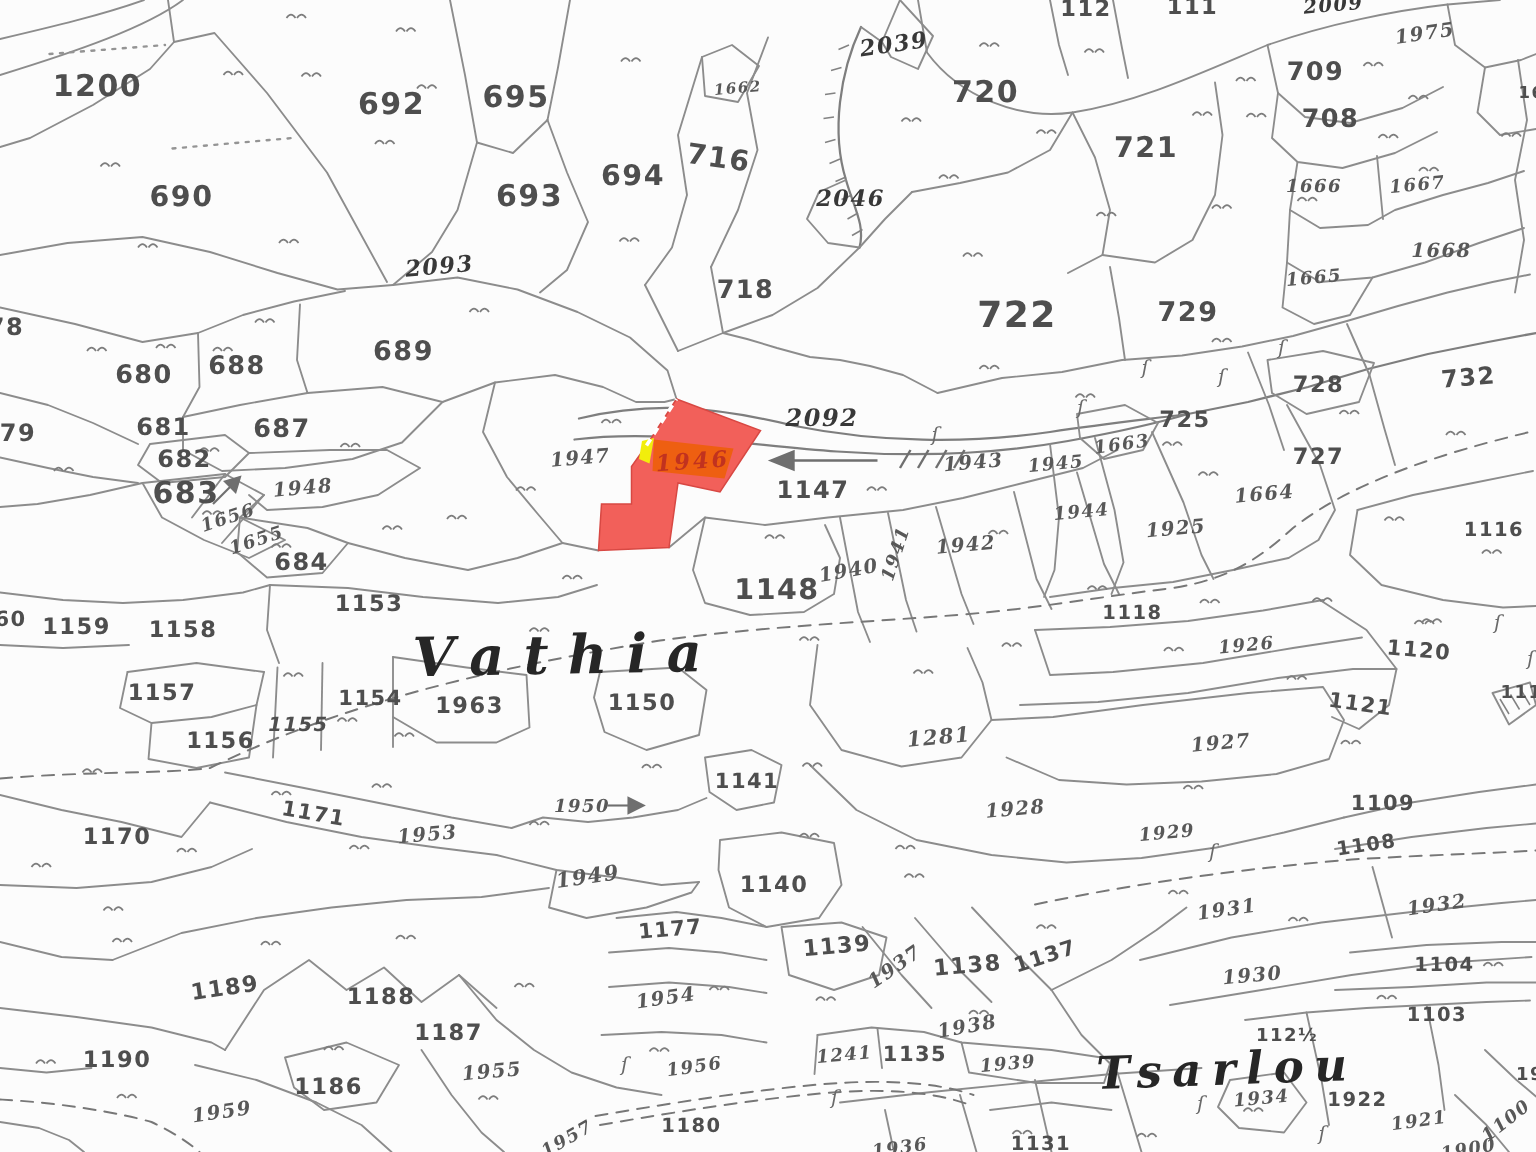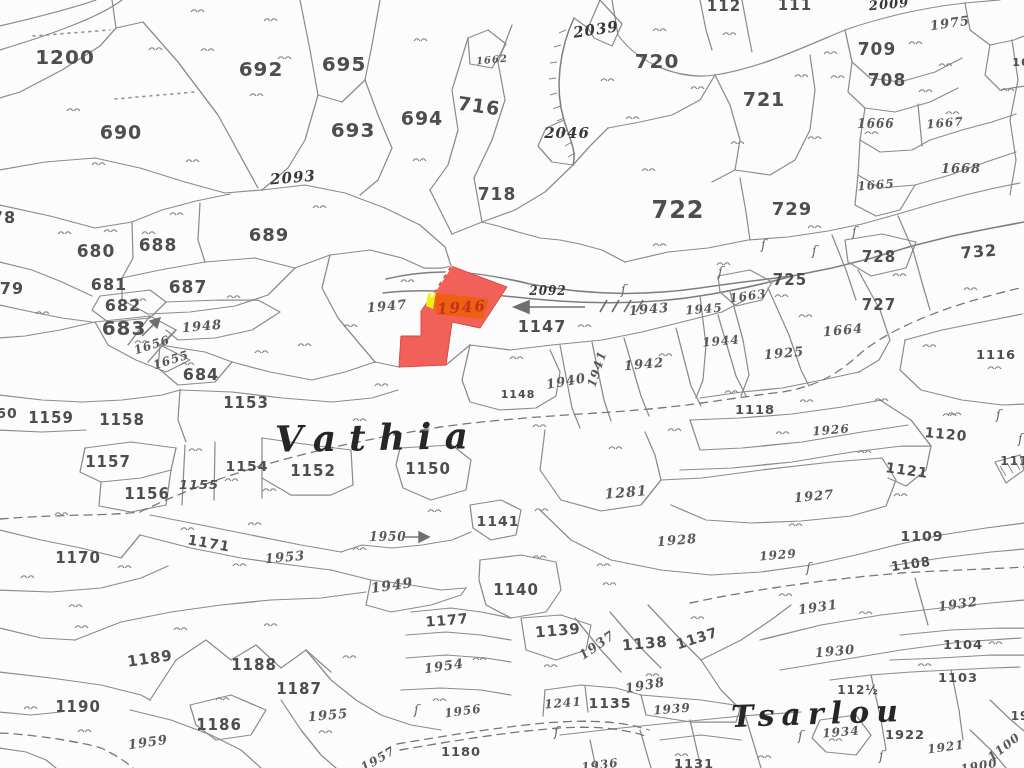--- a/index.html
+++ b/index.html
@@ -370,21 +370,21 @@
       <div class="lbl lp" style="left: 123px; top: 306px; font-size: 16px; transform: translate(-50%, -50%) rotate(0deg);">682</div>
       <div class="lbl lp" style="left: 124px; top: 328px; font-size: 20px; transform: translate(-50%, -50%) rotate(0deg);">683</div>
       <div class="lbl lp" style="left: 201px; top: 375px; font-size: 16px; transform: translate(-50%, -50%) rotate(0deg);">684</div>
       <div class="lbl lp" style="left: 246px; top: 403px; font-size: 15px; transform: translate(-50%, -50%) rotate(0deg);">1153</div>
       <div class="lbl lp" style="left: 51px; top: 418px; font-size: 15px; transform: translate(-50%, -50%) rotate(0deg);">1159</div>
       <div class="lbl lp" style="left: 122px; top: 420px; font-size: 15px; transform: translate(-50%, -50%) rotate(0deg);">1158</div>
       <div class="lbl lp" style="left: 108px; top: 462px; font-size: 15px; transform: translate(-50%, -50%) rotate(0deg);">1157</div>
       <div class="lbl lp" style="left: 147px; top: 494px; font-size: 15px; transform: translate(-50%, -50%) rotate(0deg);">1156</div>
       <div class="lbl lp" style="left: 199px; top: 484px; font-size: 13px; transform: translate(-50%, -50%) rotate(0deg); font-style: italic;">1155</div>
       <div class="lbl lp" style="left: 247px; top: 466px; font-size: 14px; transform: translate(-50%, -50%) rotate(0deg);">1154</div>
-      <div class="lbl lp" style="left: 313px; top: 471px; font-size: 15px; transform: translate(-50%, -50%) rotate(0deg);">1152</div>
+      <div class="lbl lp" style="left: 313px; top: 471px; font-size: 15px; transform: translate(-50%, -50%) rotate(0deg);">1963</div>
       <div class="lbl lp" style="left: 428px; top: 469px; font-size: 15px; transform: translate(-50%, -50%) rotate(0deg);">1150</div>
       <div class="lbl lp" style="left: 209px; top: 543px; font-size: 14px; transform: translate(-50%, -50%) rotate(10deg);">1171</div>
       <div class="lbl lp" style="left: 78px; top: 558px; font-size: 15px; transform: translate(-50%, -50%) rotate(0deg);">1170</div>
       <div class="lbl lp" style="left: 78px; top: 707px; font-size: 15px; transform: translate(-50%, -50%) rotate(0deg);">1190</div>
       <div class="lbl lp" style="left: 150px; top: 659px; font-size: 15px; transform: translate(-50%, -50%) rotate(-8deg);">1189</div>
       <div class="lbl lp" style="left: 254px; top: 665px; font-size: 15px; transform: translate(-50%, -50%) rotate(0deg);">1188</div>
       <div class="lbl lp" style="left: 299px; top: 689px; font-size: 15px; transform: translate(-50%, -50%) rotate(0deg);">1187</div>
       <div class="lbl lp" style="left: 219px; top: 725px; font-size: 15px; transform: translate(-50%, -50%) rotate(0deg);">1186</div>
       <div class="lbl lp" style="left: 657px; top: 61px; font-size: 20px; transform: translate(-50%, -50%) rotate(0deg);">720</div>
       <div class="lbl lp" style="left: 764px; top: 99px; font-size: 19px; transform: translate(-50%, -50%) rotate(0deg);">721</div>
@@ -392,21 +392,21 @@
       <div class="lbl lp" style="left: 792px; top: 209px; font-size: 18px; transform: translate(-50%, -50%) rotate(0deg);">729</div>
       <div class="lbl lp" style="left: 877px; top: 49px; font-size: 17px; transform: translate(-50%, -50%) rotate(0deg);">709</div>
       <div class="lbl lp" style="left: 887px; top: 80px; font-size: 17px; transform: translate(-50%, -50%) rotate(0deg);">708</div>
       <div class="lbl lp" style="left: 790px; top: 280px; font-size: 15px; transform: translate(-50%, -50%) rotate(0deg);">725</div>
       <div class="lbl lp" style="left: 879px; top: 305px; font-size: 15px; transform: translate(-50%, -50%) rotate(0deg);">727</div>
       <div class="lbl lp" style="left: 879px; top: 257px; font-size: 15px; transform: translate(-50%, -50%) rotate(0deg);">728</div>
       <div class="lbl lp" style="left: 979px; top: 252px; font-size: 16px; transform: translate(-50%, -50%) rotate(-5deg);">732</div>
       <div class="lbl lp" style="left: 724px; top: 6px; font-size: 15px; transform: translate(-50%, -50%) rotate(0deg);">112</div>
       <div class="lbl lp" style="left: 795px; top: 5px; font-size: 15px; transform: translate(-50%, -50%) rotate(0deg);">111</div>
       <div class="lbl lp" style="left: 542px; top: 327px; font-size: 16px; transform: translate(-50%, -50%) rotate(0deg);">1147</div>
-      <div class="lbl lp" style="left: 518px; top: 394px; font-size: 11px; transform: translate(-50%, -50%) rotate(0deg);">1148</div>
+      <div class="lbl lp" style="left: 518px; top: 394px; font-size: 19px; transform: translate(-50%, -50%) rotate(0deg);">1148</div>
       <div class="lbl lp" style="left: 755px; top: 409px; font-size: 13px; transform: translate(-50%, -50%) rotate(0deg);">1118</div>
       <div class="lbl lp" style="left: 996px; top: 354px; font-size: 13px; transform: translate(-50%, -50%) rotate(0deg);">1116</div>
       <div class="lbl lp" style="left: 946px; top: 434px; font-size: 14px; transform: translate(-50%, -50%) rotate(5deg);">1120</div>
       <div class="lbl lp" style="left: 907px; top: 470px; font-size: 14px; transform: translate(-50%, -50%) rotate(8deg);">1121</div>
       <div class="lbl lp" style="left: 922px; top: 536px; font-size: 14px; transform: translate(-50%, -50%) rotate(0deg);">1109</div>
       <div class="lbl lp" style="left: 911px; top: 564px; font-size: 13px; transform: translate(-50%, -50%) rotate(-8deg);">1108</div>
       <div class="lbl lp" style="left: 963px; top: 644px; font-size: 13px; transform: translate(-50%, -50%) rotate(0deg);">1104</div>
       <div class="lbl lp" style="left: 958px; top: 677px; font-size: 13px; transform: translate(-50%, -50%) rotate(0deg);">1103</div>
       <div class="lbl lp" style="left: 447px; top: 620px; font-size: 14px; transform: translate(-50%, -50%) rotate(-5deg);">1177</div>
       <div class="lbl lp" style="left: 461px; top: 751px; font-size: 13px; transform: translate(-50%, -50%) rotate(0deg);">1180</div>
@@ -462,21 +462,21 @@
       <div class="lbl lk" style="left: 672px; top: 709px; font-size: 12px; transform: translate(-50%, -50%) rotate(-5deg);">1939</div>
       <div class="lbl lk" style="left: 818px; top: 607px; font-size: 13px; transform: translate(-50%, -50%) rotate(-8deg);">1931</div>
       <div class="lbl lk" style="left: 835px; top: 651px; font-size: 13px; transform: translate(-50%, -50%) rotate(-5deg);">1930</div>
       <div class="lbl lk" style="left: 958px; top: 604px; font-size: 13px; transform: translate(-50%, -50%) rotate(-8deg);">1932</div>
       <div class="lbl lk" style="left: 841px; top: 732px; font-size: 12px; transform: translate(-50%, -50%) rotate(-5deg);">1934</div>
       <div class="lbl lk" style="left: 946px; top: 747px; font-size: 12px; transform: translate(-50%, -50%) rotate(-8deg);">1921</div>
       <div class="lbl lk" style="left: 563px; top: 703px; font-size: 12px; transform: translate(-50%, -50%) rotate(-5deg);">1241</div>
       <div class="lbl lk" style="left: 600px; top: 765px; font-size: 12px; transform: translate(-50%, -50%) rotate(-8deg);">1936</div>
       <div class="lbl lk" style="left: 979px; top: 766px; font-size: 12px; transform: translate(-50%, -50%) rotate(-10deg);">1900</div>
       <div class="lbl lk" style="left: 1004px; top: 747px; font-size: 12px; transform: translate(-50%, -50%) rotate(-38deg);">1100</div>
-      <div class="lbl lb" style="left: 548px; top: 291px; font-size: 12px; transform: translate(-50%, -50%) rotate(0deg);">2092</div>
+      <div class="lbl lb" style="left: 548px; top: 279px; font-size: 16px; transform: translate(-50%, -50%) rotate(0deg);">2092</div>
       <div class="lbl lb" style="left: 293px; top: 178px; font-size: 15px; transform: translate(-50%, -50%) rotate(-5deg);">2093</div>
       <div class="lbl lb" style="left: 596px; top: 30px; font-size: 15px; transform: translate(-50%, -50%) rotate(-8deg);">2039</div>
       <div class="lbl lb" style="left: 567px; top: 133px; font-size: 15px; transform: translate(-50%, -50%) rotate(0deg);">2046</div>
       <div class="lbl lb" style="left: 889px; top: 4px; font-size: 13px; transform: translate(-50%, -50%) rotate(-5deg);">2009</div>
       <div class="lbl place" style="left: 378px; top: 437px; font-size: 36px; letter-spacing: 13px; transform: translate(-50%, -50%) rotate(-1deg);">Vathia</div>
       <div class="lbl place" style="left: 818px; top: 714px; font-size: 30px; letter-spacing: 7px; transform: translate(-50%, -50%) rotate(-2deg);">Tsarlou</div>
       <div class="lbl hl-lbl" style="left: 462px; top: 308px; font-size: 15px; color: rgb(193, 50, 31); letter-spacing: 2px; transform: translate(-50%, -50%) rotate(-4deg);">1946</div>
     </div>
 </div>
 

